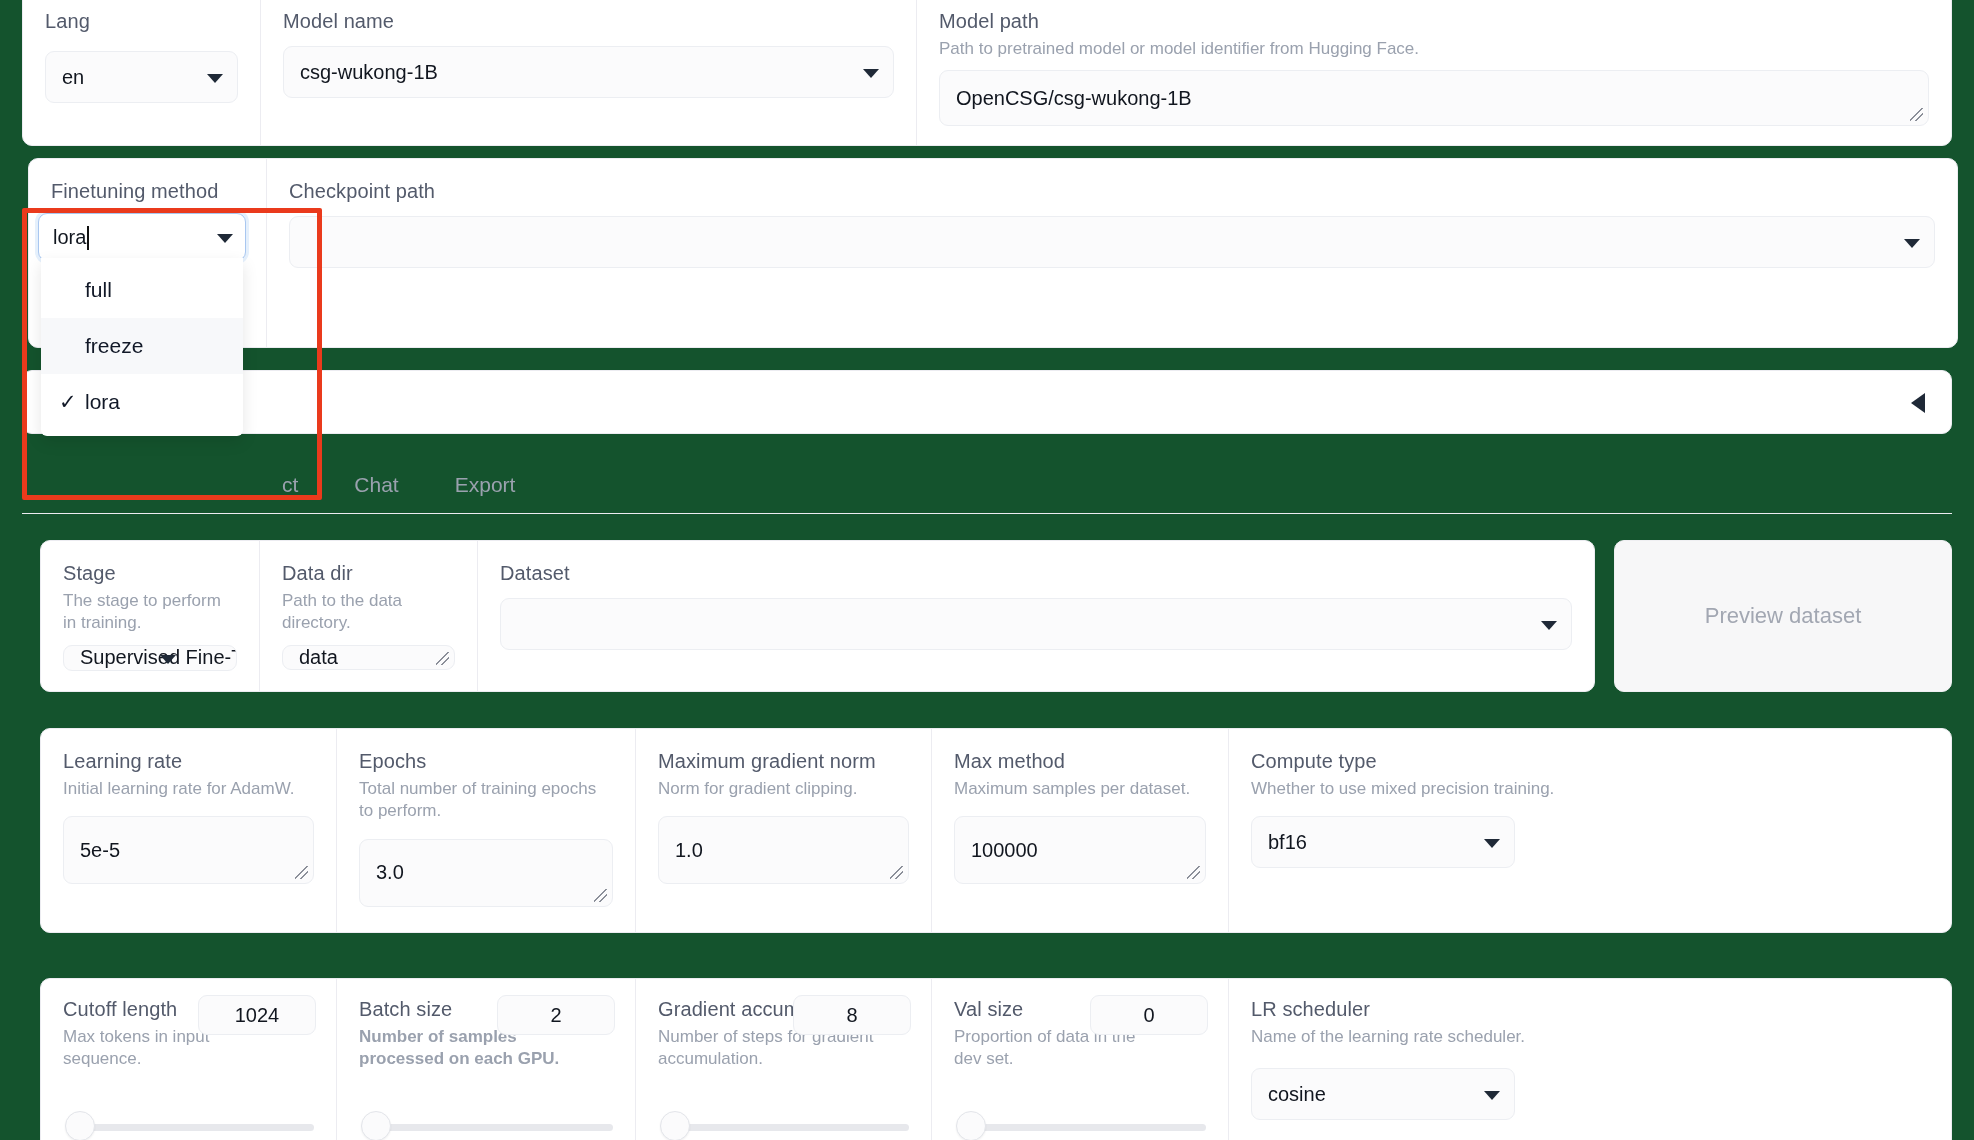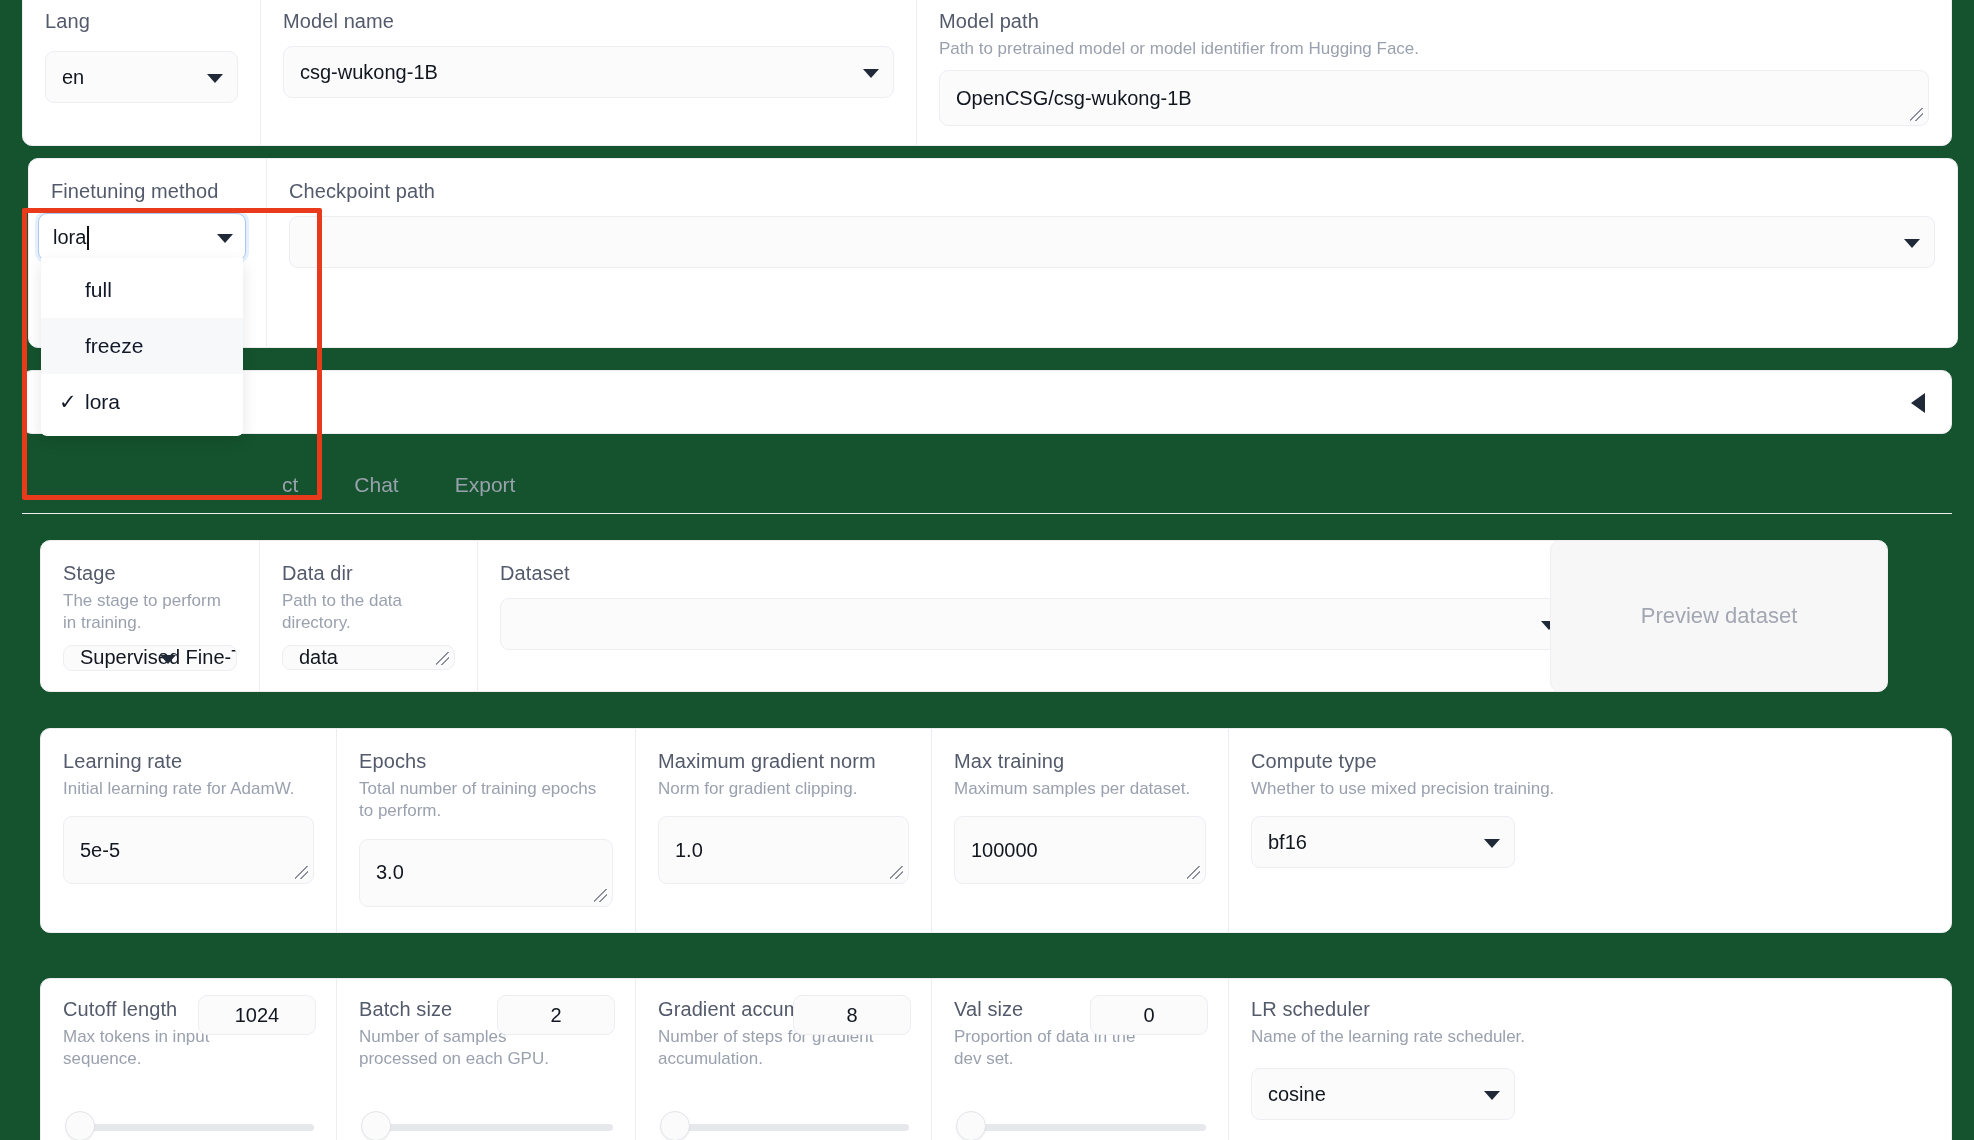--- a/index.html
+++ b/index.html
@@ -296,21 +296,21 @@
         <div class="lbl">Dataset</div>
         <div class="sel" style="margin-top:8px;">
           <span></span>
           <span class="caret"></span>
         </div>
       </div>
 
     </div>
   </div>
 
-  <div class="preview-btn" style="left:1550px; top:540px; width:338px; height:152px;">
+  <div class="preview-btn" style="left:1614px; top:540px; width:338px; height:152px;">
     <span>Preview dataset</span>
   </div>
 
   <div class="panel" style="left:40px; top:728px; width:1912px; height:205px;">
     <div class="panel-row">
 
       <div class="cell" style="width:296px;">
         <div class="lbl">Learning rate</div>
         <div class="info" style="max-width:260px;">Initial learning rate for AdamW.</div>
         <div class="ta" style="margin-top:6px;">
@@ -328,21 +328,21 @@
 
       <div class="cell" style="width:296px;">
         <div class="lbl">Maximum gradient norm</div>
         <div class="info" style="max-width:260px;">Norm for gradient clipping.</div>
         <div class="ta" style="margin-top:6px;">
           <span>1.0</span>
         </div>
       </div>
 
       <div class="cell" style="width:297px;">
-        <div class="lbl">Max training</div>
+        <div class="lbl">Max method</div>
         <div class="info" style="max-width:280px;">Maximum samples per dataset.</div>
         <div class="ta" style="margin-top:6px;">
           <span>100000</span>
         </div>
       </div>
 
       <div class="cell" style="flex:1;">
         <div class="lbl">Compute type</div>
         <div class="info" style="max-width:none;">Whether to use mixed precision training.</div>
         <div class="sel" style="margin-top:6px; width:264px;">
@@ -366,21 +366,21 @@
         <div class="slider-wrap">
           <div class="track">
               <div class="fill"></div>
             </div>
           <div class="thumb"></div>
         </div>
       </div>
 
       <div class="cell" style="width:299px; padding-top:18px;">
         <div class="lbl">Batch size</div>
-        <div class="info" style="max-width:210px;">Number of samples processed on each GPU.</div>
+        <div class="info" style="max-width:210px;font-weight:bold;">Number of samples processed on each GPU.</div>
         <div class="num-box" style="right:20px;">
           <span>2</span>
         </div>
         <div class="slider-wrap">
           <div class="track">
               <div class="fill" style="width:0;"></div>
             </div>
           <div class="thumb"></div>
         </div>
       </div>

